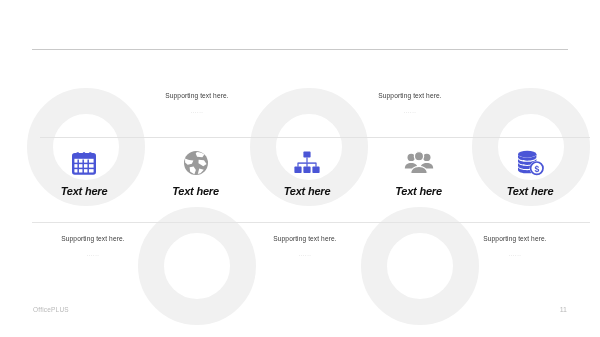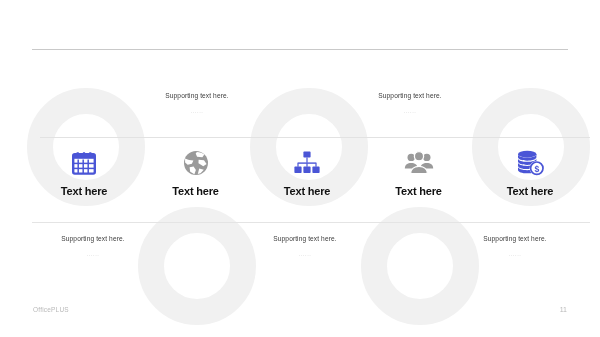--- a/index.html
+++ b/index.html
@@ -90,20 +90,21 @@
   .icon-box {
     height: 34px;
     display: flex;
     align-items: center;
     justify-content: center;
   }
   .item-label {
     margin-top: 6px;
     font-size: 11px;
     font-weight: bold;
+    font-style: italic;
     color: #111111;
     letter-spacing: -.2px;
     line-height: 1;
   }
 
   
   .footer-brand {
     position: absolute;
     left: 33px;
     top: 306px;

